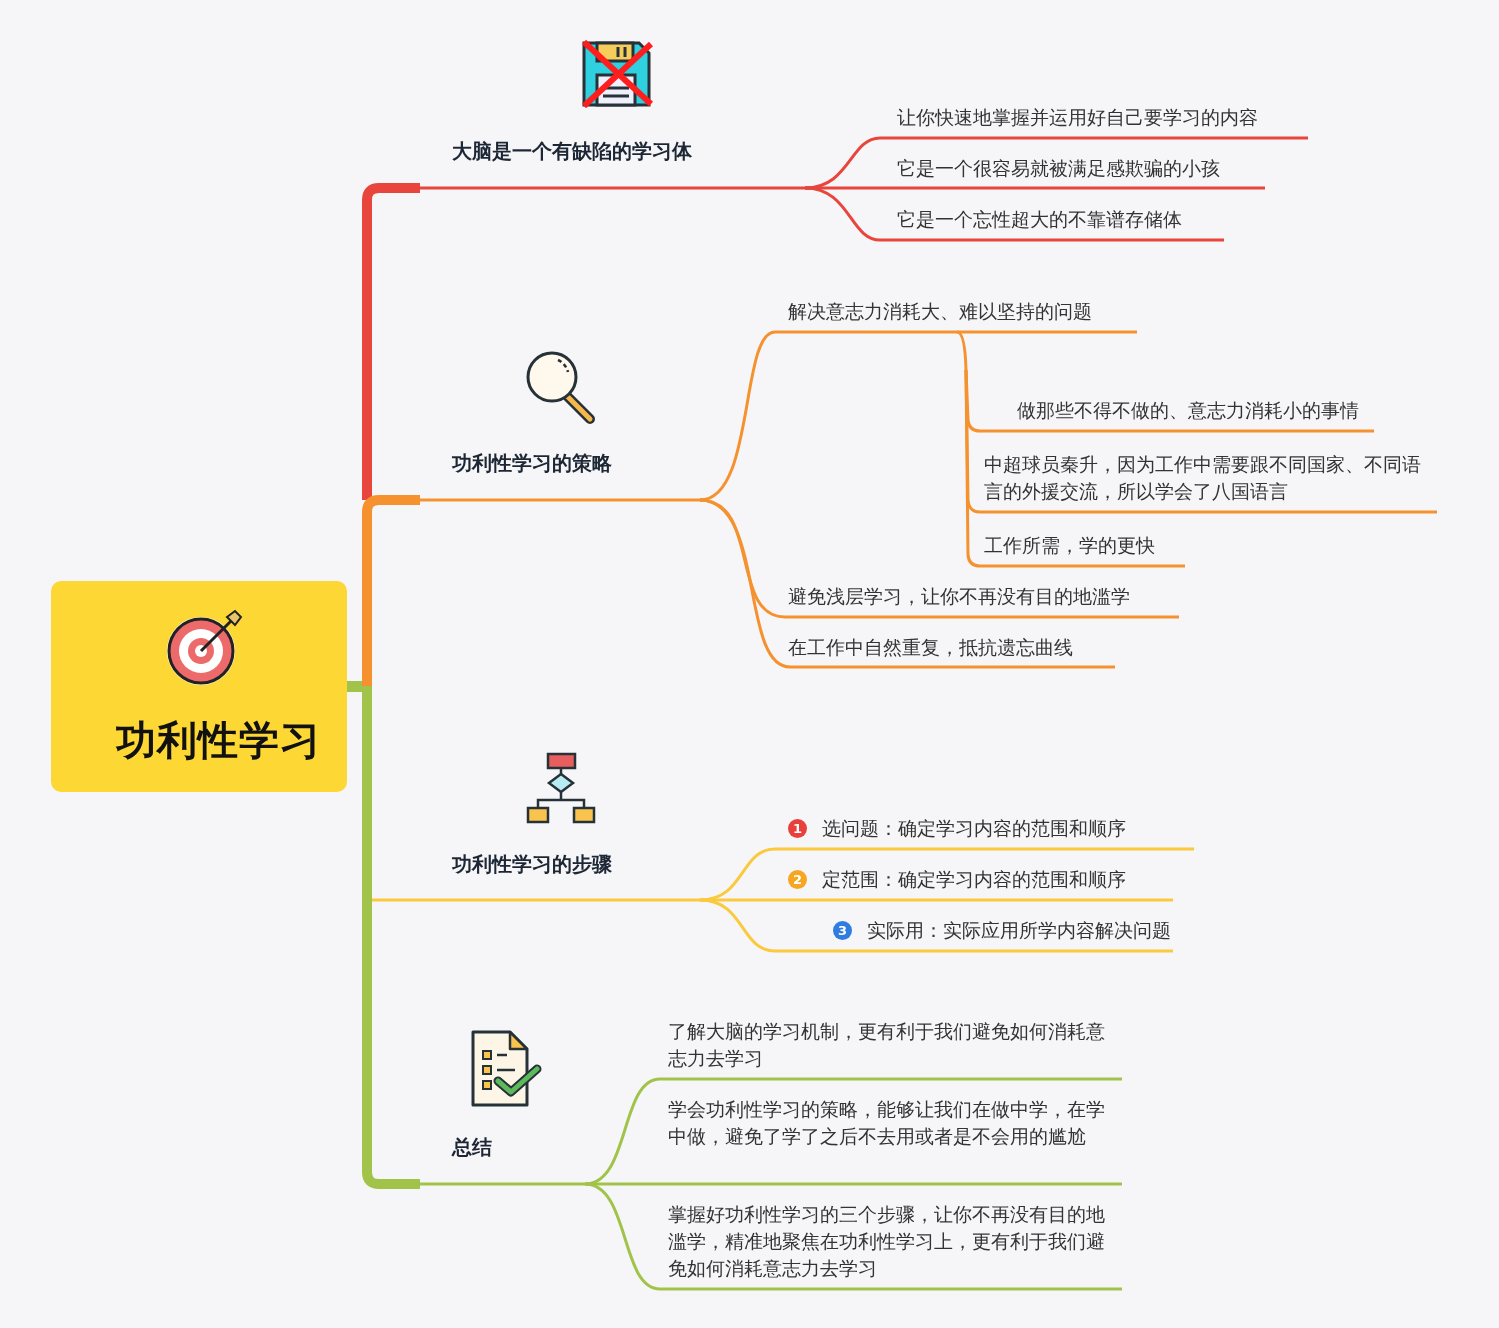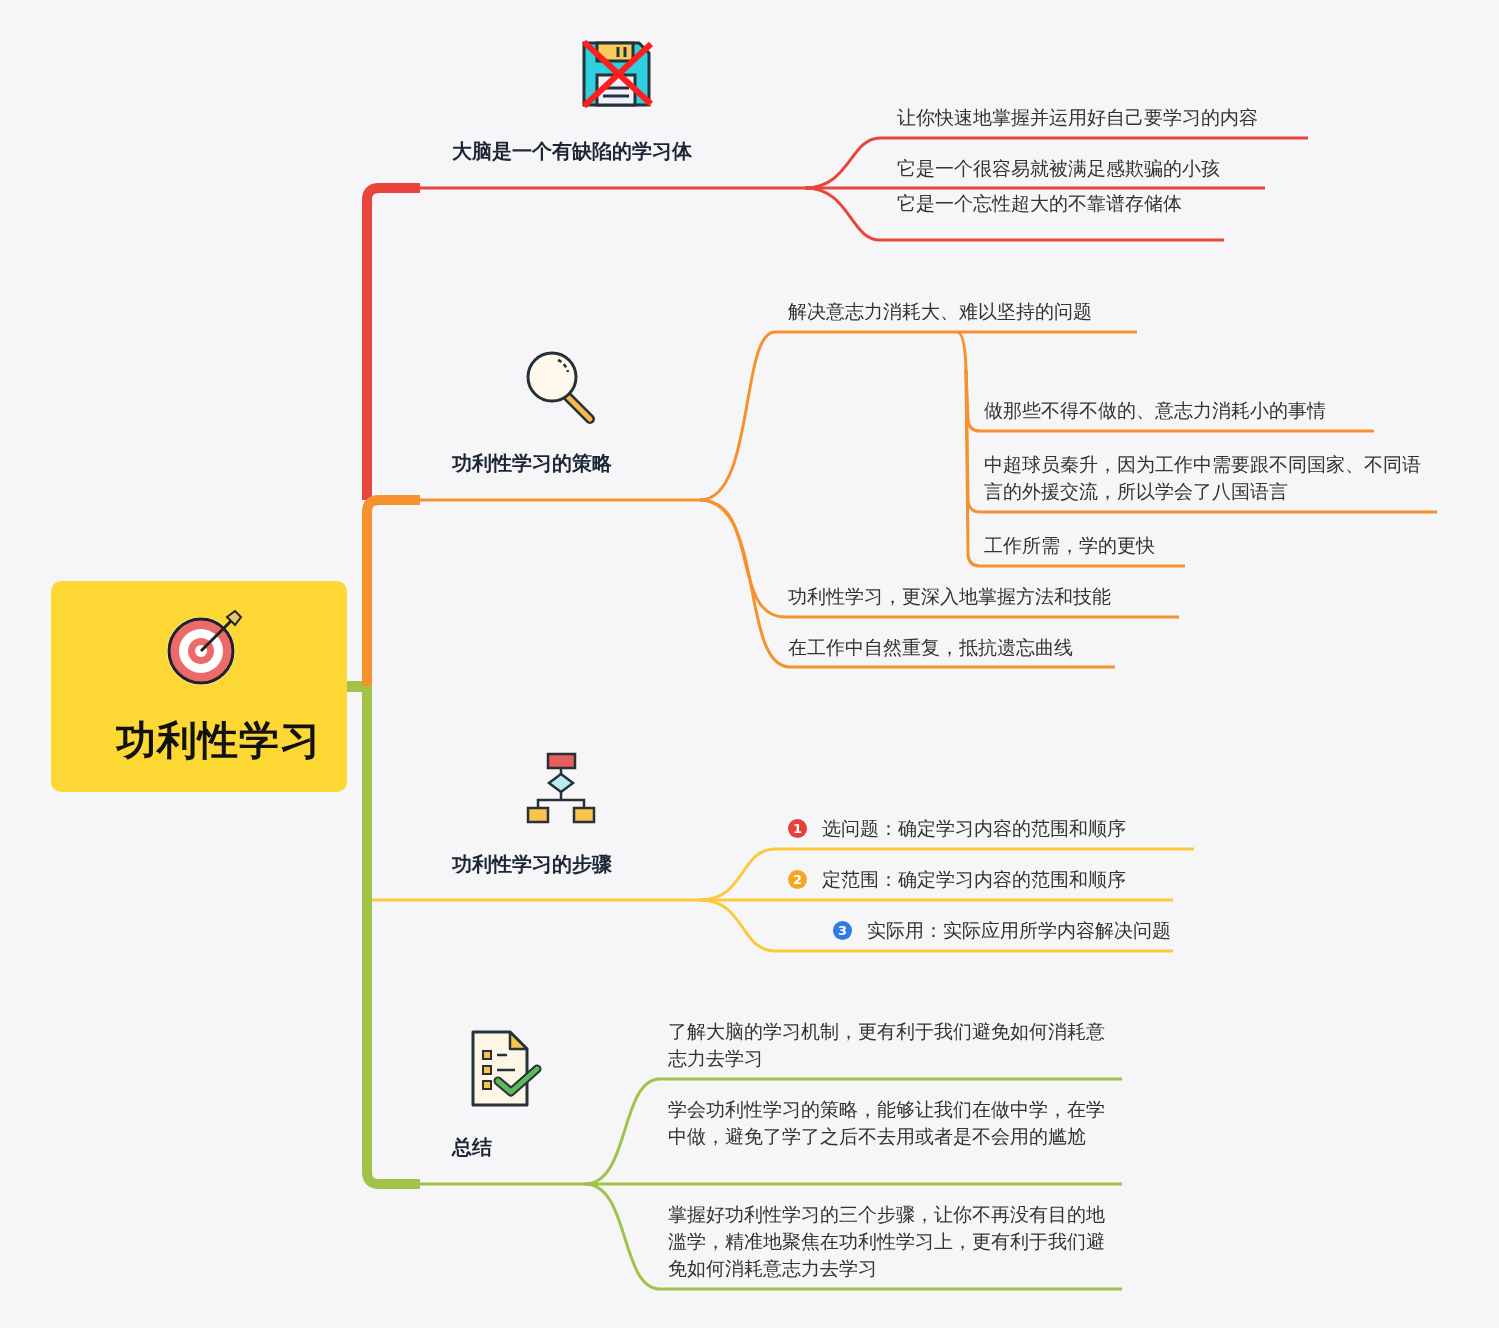--- a/index.html
+++ b/index.html
@@ -71,34 +71,34 @@
   <line x1="44" y1="7" x2="44" y2="17" stroke="#263238" stroke-width="3"></line>
   <rect x="16" y="35" width="38" height="30" fill="#eef0fb" stroke="#263238" stroke-width="3"></rect>
   <line x1="22" y1="48" x2="48" y2="48" stroke="#263238" stroke-width="3"></line>
   <line x1="22" y1="56" x2="48" y2="56" stroke="#263238" stroke-width="3"></line>
   <line x1="3" y1="2" x2="70" y2="64" stroke="#ff1e1e" stroke-width="6"></line>
   <line x1="70" y1="4" x2="3" y2="66" stroke="#ff1e1e" stroke-width="6"></line>
 </svg>
 <div class="abs topic" style="left:452px;top:138px">大脑是一个有缺陷的学习体</div>
 <div class="abs leaf" style="left:897px;top:104px">让你快速地掌握并运用好自己要学习的内容</div>
 <div class="abs leaf" style="left:897px;top:155px">它是一个很容易就被满足感欺骗的小孩</div>
-<div class="abs leaf" style="left:897px;top:190px">它是一个忘性超大的不靠谱存储体</div>
+<div class="abs leaf" style="left:897px;top:206px">它是一个忘性超大的不靠谱存储体</div>
 
 <svg class="abs" style="left:522px;top:350px" width="76" height="76" viewBox="0 0 76 76">
   <line x1="45" y1="46" x2="68" y2="69" stroke="#263238" stroke-width="10" stroke-linecap="round"></line>
   <line x1="45" y1="46" x2="68" y2="69" stroke="#f7b84b" stroke-width="5" stroke-linecap="round"></line>
   <circle cx="30" cy="27" r="24" fill="#fff8ec" stroke="#263238" stroke-width="3"></circle>
   <path d="M36 10 A18 18 0 0 1 46 22" stroke="#263238" stroke-width="2.5" fill="none" stroke-dasharray="4 3"></path>
 </svg>
 <div class="abs topic" style="left:452px;top:450px">功利性学习的策略</div>
 <div class="abs leaf" style="left:788px;top:298px">解决意志力消耗大、难以坚持的问题</div>
-<div class="abs leaf" style="left:984px;top:397px">做那些不得不做的、意志力消耗小的事情</div>
+<div class="abs leaf" style="left:1017px;top:397px">做那些不得不做的、意志力消耗小的事情</div>
 <div class="abs leaf wrap" style="left:984px;top:451px;width:445px">中超球员秦升，因为工作中需要跟不同国家、不同语言的外援交流，所以学会了八国语言</div>
 <div class="abs leaf" style="left:984px;top:532px">工作所需，学的更快</div>
-<div class="abs leaf" style="left:788px;top:583px">功利性学习，更深入地掌握方法和技能</div>
+<div class="abs leaf" style="left:788px;top:583px">避免浅层学习，让你不再没有目的地滥学</div>
 <div class="abs leaf" style="left:788px;top:634px">在工作中自然重复，抵抗遗忘曲线</div>
 
 <svg class="abs" style="left:524px;top:752px" width="74" height="72" viewBox="0 0 74 72">
   <rect x="24" y="2" width="27" height="14" fill="#e85d5d" stroke="#263238" stroke-width="2.5"></rect>
   <line x1="37" y1="16" x2="37" y2="22" stroke="#263238" stroke-width="2.5"></line>
   <path d="M37 22 L49 31 L37 40 L25 31 Z" fill="#b6ecf2" stroke="#263238" stroke-width="2.5"></path>
   <line x1="37" y1="40" x2="37" y2="48" stroke="#263238" stroke-width="2.5"></line>
   <path d="M14 56 L14 48 L60 48 L60 56" fill="none" stroke="#263238" stroke-width="2.5"></path>
   <rect x="4" y="56" width="20" height="14" fill="#f9c34d" stroke="#263238" stroke-width="2.5"></rect>
   <rect x="50" y="56" width="20" height="14" fill="#f9c34d" stroke="#263238" stroke-width="2.5"></rect>

